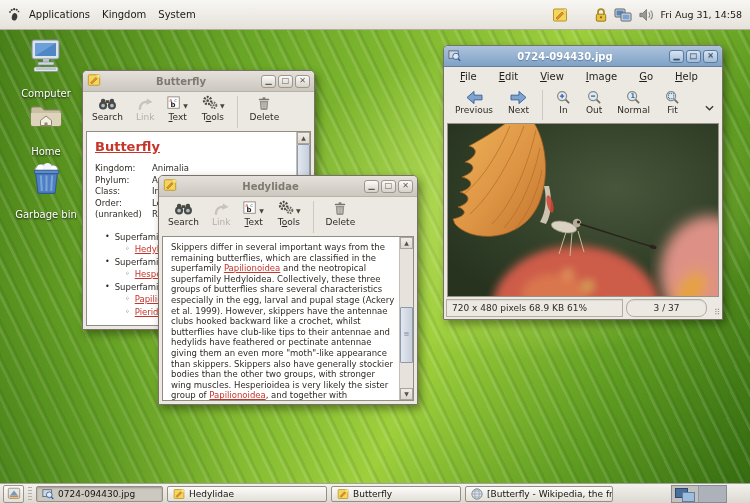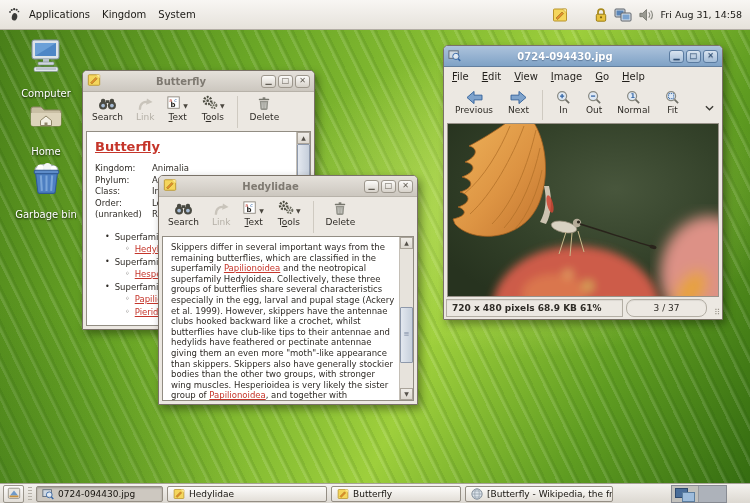--- a/index.html
+++ b/index.html
@@ -57,31 +57,31 @@
   
   .vscroll{flex:0 0 13px;background:#e7e3dc;border-left:1px solid #c4bfb6;display:flex;flex-direction:column;}
   .sbtn{height:12px;flex:0 0 12px;background:linear-gradient(#f0ede8,#ddd8d0);border:1px solid #aaa49a;
     box-sizing:border-box;font-size:6px;line-height:10px;text-align:center;color:#55514a;}
   .strack{flex:1;position:relative;}
   .sthumb{position:absolute;left:0;width:100%;box-sizing:border-box;background:linear-gradient(90deg,#e3e8ef,#c6cfdb);
     border:1px solid #8e99ab;border-radius:1px;}
   .sthumb::after{content:"≡";position:absolute;left:0;right:0;top:50%;transform:translateY(-58%);
     text-align:center;font-size:7px;color:#7d8aa0;}
   
-  .menubar{flex:0 0 17px;display:flex;align-items:center;gap:13px;padding:1px 8px;font-size:10px;color:#211e1a;}
+  .menubar{flex:0 0 17px;display:flex;align-items:center;gap:22px;padding:1px 16px;font-size:10px;color:#211e1a;}
   .menubar u, .pmenu u{text-decoration:underline;}
   .vtoolbar{flex:0 0 34px;display:flex;align-items:flex-start;gap:1px;padding:2px 4px 0 4px;}
   .vbtn{display:flex;flex-direction:column;align-items:center;padding:1px 7px;font-size:9px;color:#2e2b26;}
   .vbtn .icrow{height:16px;display:flex;align-items:center;}
   .vchevron{margin-left:auto;align-self:center;padding:0 4px;}
   .vimage{flex:1;margin:1px 3px;background:#d8d4cd;border:1px solid #989289;overflow:hidden;display:flex;}
   .vimage svg{width:100%;height:100%;}
   .statusbar{flex:0 0 18px;display:flex;align-items:stretch;gap:3px;padding:1px 2px 2px 2px;font-size:9px;color:#2e2b26;}
   .scell{border:1px solid #b3aea4;box-shadow:inset 0 1px 1px rgba(0,0,0,.07);display:flex;align-items:center;padding:0 5px;background:#ece8e2;}
-  .scell.left{flex:2.4;font-weight:bold;}
+  .scell.left{flex:2.4;}
   .scell.right{flex:1;justify-content:center;border-radius:8px;}
   .grip{width:10px;display:flex;align-items:flex-end;justify-content:flex-end;color:#9b968c;font-size:8px;line-height:8px;}
   
   .taskbar{position:absolute;left:0;right:0;bottom:0;height:20px;box-sizing:border-box;
     background:linear-gradient(#f4f2ee,#dcd8d1);border-top:1px solid #a7a299;display:flex;align-items:center;
     padding:0 3px;gap:3px;z-index:50;}
   .showdesk{width:19px;height:16px;border:1px solid #9a958b;border-radius:2px;background:linear-gradient(#fdfcfb,#e2ded7);
     display:flex;align-items:center;justify-content:center;}
   .thandle{width:4px;height:13px;background:repeating-linear-gradient(#b5b0a7 0 1px,transparent 1px 3px);margin:0 1px;}
   .taskbtn{height:16px;box-sizing:border-box;border:1px solid #948e84;border-radius:2px;

